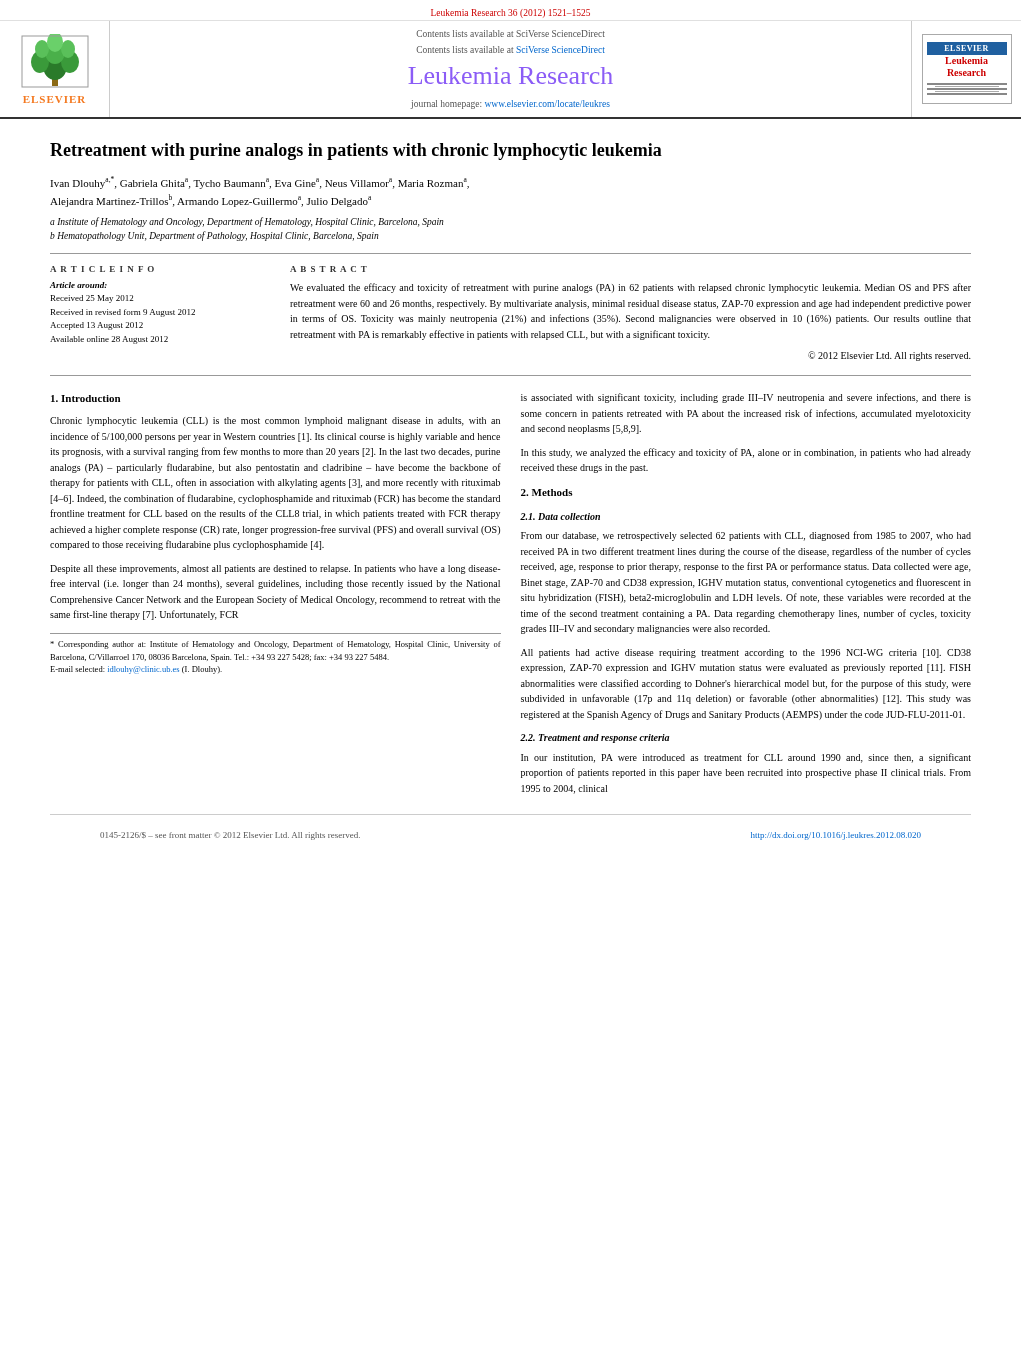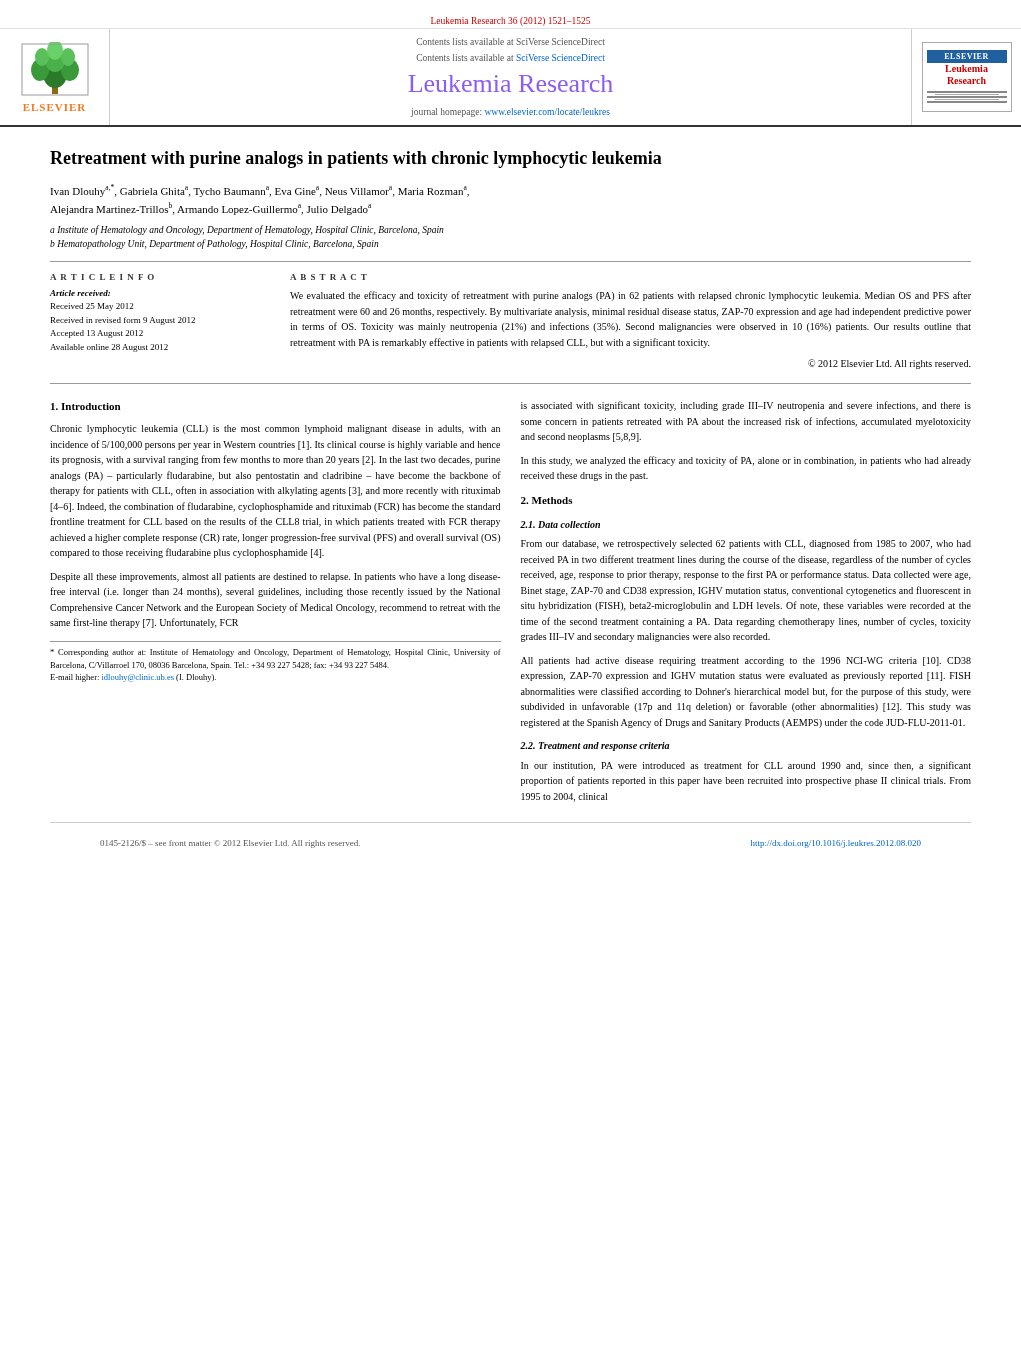--- a/index.html
+++ b/index.html
@@ -14,21 +14,21 @@
     .page-wrapper {
       width: 1021px;
       background: #fff;
       padding: 0;
     }
 
     
     .top-bar {
       background: #fff;
       text-align: center;
-      padding: 16px 0 2px 0;
+      padding: 8px 0 2px 0;
       font-size: 9.5px;
       color: #c00;
       border-bottom: 1px solid #e0e0e0;
     }
 
     
     .header-area {
       display: flex;
       align-items: stretch;
       border-bottom: 2px solid #333;
@@ -410,21 +410,21 @@
       <div>b Hematopathology Unit, Department of Pathology, Hospital Clinic, Barcelona, Spain</div>
     </div>
 
     <hr class="divider">
 
     <div class="two-col">
 
       <div class="article-info">
         <div class="section-header">A R T I C L E   I N F O</div>
         <div class="info-block">
-          <div class="info-label">Article received:</div>
+          <div class="info-label">Article around:</div>
           <div class="info-item">Received 25 May 2012</div>
           <div class="info-item">Received in revised form 9 August 2012</div>
           <div class="info-item">Accepted 13 August 2012</div>
           <div class="info-item">Available online 28 August 2012</div>
         </div>
       </div>
 
       <div class="abstract-section">
         <div class="section-header">A B S T R A C T</div>
         <div class="abstract-text">We evaluated the efficacy and toxicity of retreatment with purine analogs (PA) in 62 patients with relapsed chronic lymphocytic leukemia. Median OS and PFS after retreatment were 60 and 26 months, respectively. By multivariate analysis, minimal residual disease status, ZAP-70 expression and age had independent predictive power in terms of OS. Toxicity was mainly neutropenia (21%) and infections (35%). Second malignancies were observed in 10 (16%) patients. Our results outline that retreatment with PA is remarkably effective in patients with relapsed CLL, but with a significant toxicity.</div>
@@ -443,21 +443,21 @@
           <span>1.</span>
           <span>Introduction</span>
         </div>
 
         <div class="body-paragraph">Chronic lymphocytic leukemia (CLL) is the most common lymphoid malignant disease in adults, with an incidence of 5/100,000 persons per year in Western countries [1]. Its clinical course is highly variable and hence its prognosis, with a survival ranging from few months to more than 20 years [2]. In the last two decades, purine analogs (PA) – particularly fludarabine, but also pentostatin and cladribine – have become the backbone of therapy for patients with CLL, often in association with alkylating agents [3], and more recently with rituximab [4–6]. Indeed, the combination of fludarabine, cyclophosphamide and rituximab (FCR) has become the standard frontline treatment for CLL based on the results of the CLL8 trial, in which patients treated with FCR therapy achieved a higher complete response (CR) rate, longer progression-free survival (PFS) and overall survival (OS) compared to those receiving fludarabine plus cyclophosphamide [4].</div>
         <div class="body-paragraph">Despite all these improvements, almost all patients are destined to relapse. In patients who have a long disease-free interval (i.e. longer than 24 months), several guidelines, including those recently issued by the National Comprehensive Cancer Network and the European Society of Medical Oncology, recommend to retreat with the same first-line therapy [7]. Unfortunately, FCR</div>
 
         <div class="footnote-area">
           <div>* Corresponding author at: Institute of Hematology and Oncology, Department of Hematology, Hospital Clinic, University of Barcelona, C/Villarroel 170, 08036 Barcelona, Spain. Tel.: +34 93 227 5428; fax: +34 93 227 5484.</div>
           <div>
-            <span>E-mail higher:</span>
+            <span>E-mail selected:</span>
             <a class="footnote-link" href="#">idlouhy@clinic.ub.es</a>
             <span>(I. Dlouhy).</span>
           </div>
         </div>
 
       </div>
 
       <div class="body-col">
 
         <div class="body-paragraph">is associated with significant toxicity, including grade III–IV neutropenia and severe infections, and there is some concern in patients retreated with PA about the increased risk of infections, accumulated myelotoxicity and second neoplasms [5,8,9].</div>

